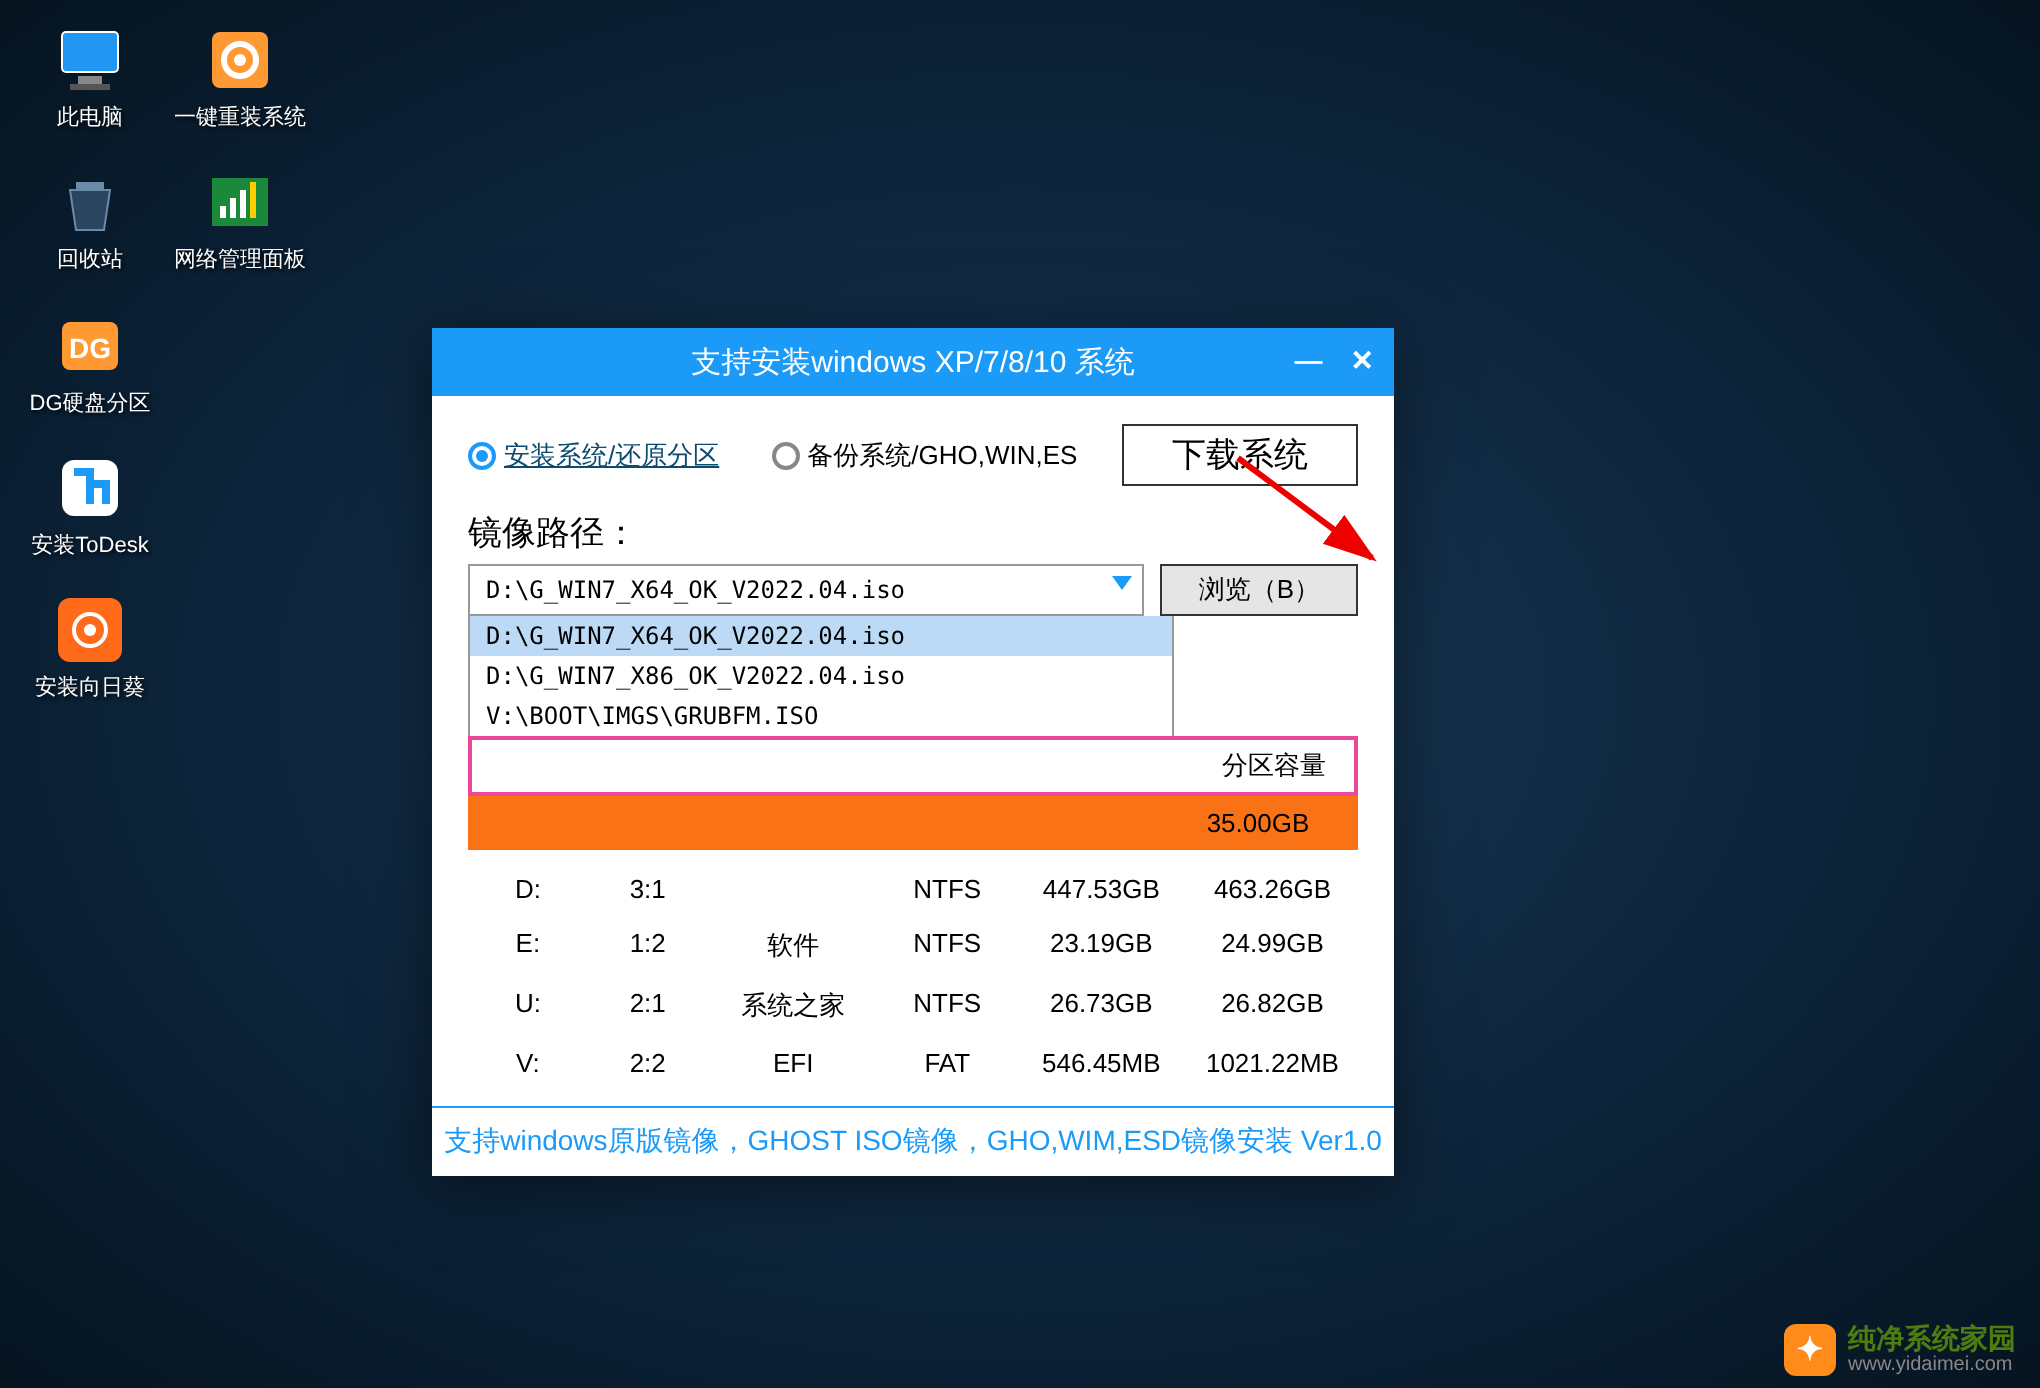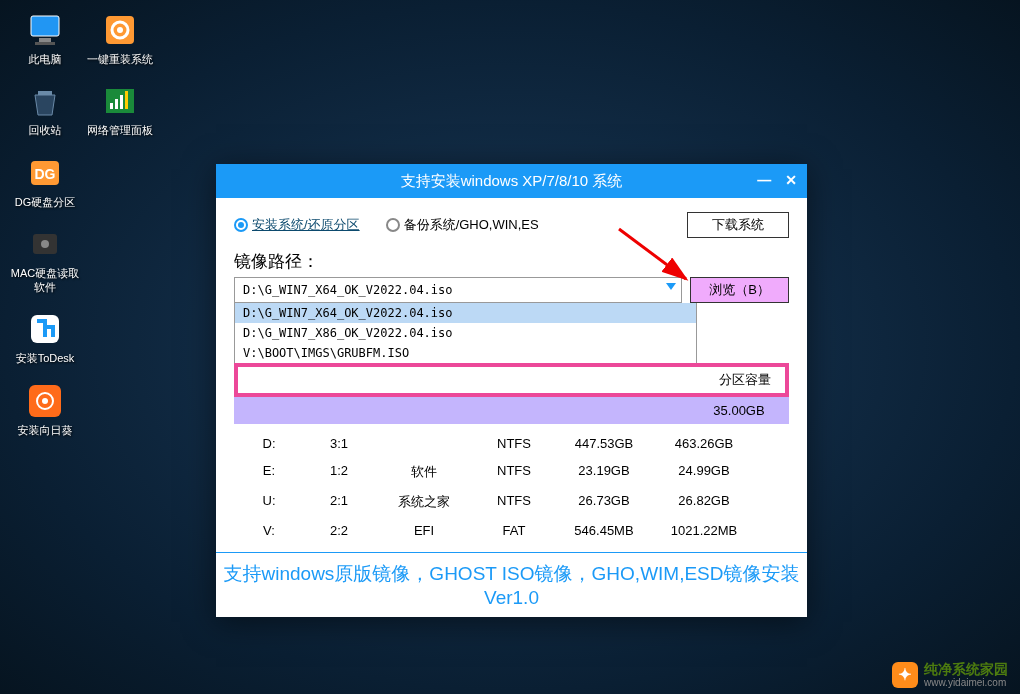--- a/index.html
+++ b/index.html
@@ -47,21 +47,21 @@
   top: 0;
 }
 .first-col .desktop-icon, .second-col .desktop-icon { display: block; }
 .first-col { position: absolute; left: 0; top: 0; }
 
 
 .window {
   position: absolute;
   left: 216px;
   top: 164px;
-  width: 591px;
+  width: 481px;
   background: #fff;
   box-shadow: 0 5px 30px rgba(0,0,0,0.5);
 }
 .titlebar {
   background: #1b9af7;
   height: 34px;
   display: flex;
   align-items: center;
   justify-content: center;
   position: relative;
@@ -88,72 +88,72 @@
   width: 14px; height: 14px; border: 2px solid #888; border-radius: 50%;
   display:inline-flex; align-items:center; justify-content:center;
 }
 .radio-circle.checked { border-color: #1b9af7; }
 .radio-circle.checked::after { content:''; width:6px; height:6px; background:#1b9af7; border-radius:50%;}
 .radio-opt.checked .radio-label { color: #0c4a6e; text-decoration: underline; }
 .download-btn {
   margin-left: auto;
   border: 1px solid #333;
   padding: 3px 24px;
-  font-size: 13px;
+  font-size: 17px;
   cursor: pointer;
   background:#fff;
 }
 .path-label { font-size: 17px; margin-bottom: 4px; display:block;}
 .path-row { display:flex; gap:8px; margin-bottom:0;}
 .path-input-wrap { position:relative; flex:1; }
 .path-input {
   width: 100%;
   border: 1px solid #999;
   padding: 4px 8px;
   font-family: monospace;
   font-size: 12px;
   height: 26px;
 }
 .dropdown-arrow {
   position:absolute; right:6px; top:6px; width:0; height:0;
   border-left:5px solid transparent; border-right:5px solid transparent; border-top:7px solid #1b9af7;
   cursor:pointer;
 }
 .browse-btn {
-  border:1px solid #333; padding:3px 18px; font-size:13px; cursor:pointer;background:#f0abfc;
+  border:1px solid #333; padding:3px 18px; font-size:13px; cursor:pointer;background:#e5e5e5;
 }
 .dropdown-list {
   border:1px solid #999; border-top:none;
   font-family: monospace; font-size:12px;
   width: calc(100% - 92px);
 }
 .dropdown-list .item { padding:3px 8px; cursor:pointer;}
 .dropdown-list .item.selected { background:#bcd9f5; }
 .table {
   margin-top: 6px;
   width:100%;
 }
 .table-row { display:flex; padding:6px 0; font-size:13px;}
-.table-row.first-data { background:#c4b5fd; }
+.table-row.first-data { background:#f97316; }
 .col-drive { width:70px; text-align:center;}
 .col-seq { width:70px; text-align:center;}
 .col-vol { width:100px; text-align:center;}
 .col-fs { width:80px; text-align:center;}
 .col-total { width:100px; text-align:center;}
 .col-free { width:100px; text-align:center;}
 .bottom-row { display:flex; align-items:center; margin-top:16px; gap:10px;}
 .search-label { font-size:13px;}
 .search-select { border:1px solid #666; padding:3px 24px 3px 10px; font-size:13px; position:relative; min-width:90px; cursor:pointer;}
 .search-select::after { content:''; position:absolute; right:8px; top:9px; border-left:5px solid transparent; border-right:5px solid transparent; border-top:6px solid #666;}
 .btn { border:1px solid #333; padding:4px 22px; font-size:13px; cursor:pointer; background:#fff;}
 .footer {
   border-top:1px solid #1b9af7;
   text-align:center;
   color:#1b9af7;
-  font-size:19px;
+  font-size:14px;
   padding:8px 0;
 }
 .red-arrow {
   position:absolute;
   left: 611px;
   top: 221px;
   pointer-events:none;
 }
 .watermark {
   position:absolute;
@@ -199,29 +199,20 @@
           <svg width="40" height="40">
             <rect x="6" y="8" width="28" height="24" rx="4" fill="#ff9933"></rect>
             <text x="20" y="26" font-size="14" fill="#fff" text-anchor="middle" font-weight="bold">DG</text>
           </svg>
         </div>
         <div class="label">DG硬盘分区</div>
       </div>
       <div class="desktop-icon">
         <div class="icon-img">
           <svg width="40" height="40">
-            <rect x="8" y="10" width="24" height="20" rx="3" fill="#333"></rect>
-            <circle cx="20" cy="20" r="4" fill="#888"></circle>
-          </svg>
-        </div>
-        <div class="label">MAC硬盘读取软件</div>
-      </div>
-      <div class="desktop-icon">
-        <div class="icon-img">
-          <svg width="40" height="40">
             <rect x="6" y="6" width="28" height="28" rx="6" fill="#fff"></rect>
             <path d="M12,12 L20,12 L20,28 M20,18 L28,18 L28,28" stroke="#1b9af7" stroke-width="4" fill="none"></path>
           </svg>
         </div>
         <div class="label">安装ToDesk</div>
       </div>
       <div class="desktop-icon">
         <div class="icon-img">
           <svg width="40" height="40">
             <rect x="4" y="4" width="32" height="32" rx="6" fill="#ff6b1a"></rect>
@@ -287,21 +278,21 @@
       </div>
       <button class="browse-btn">浏览（B）</button>
     </div>
     <div class="dropdown-list">
       <div class="item selected">D:\G_WIN7_X64_OK_V2022.04.iso</div>
       <div class="item">D:\G_WIN7_X86_OK_V2022.04.iso</div>
       <div class="item">V:\BOOT\IMGS\GRUBFM.ISO</div>
     </div>
 
     <div style="position:relative;">
-      <div style="display:flex; border:4px solid #ec4899; margin-top:-1px;padding-left:12px;">
+      <div style="display:flex; border:2px solid #ec4899; margin-top:-1px;padding-left:12px;">
         <div style="flex:1;"></div>
         <div style="width:80px; text-align:center; padding:4px 0; font-size:13px;">分区容量</div>
       </div>
       <div class="table-row first-data" style="justify-content:flex-end; padding-right:0;">
         <div class="col-free">35.00GB</div>
       </div>
     </div>
 
     <div class="table" id="ptable">
         <div class="table-row">

